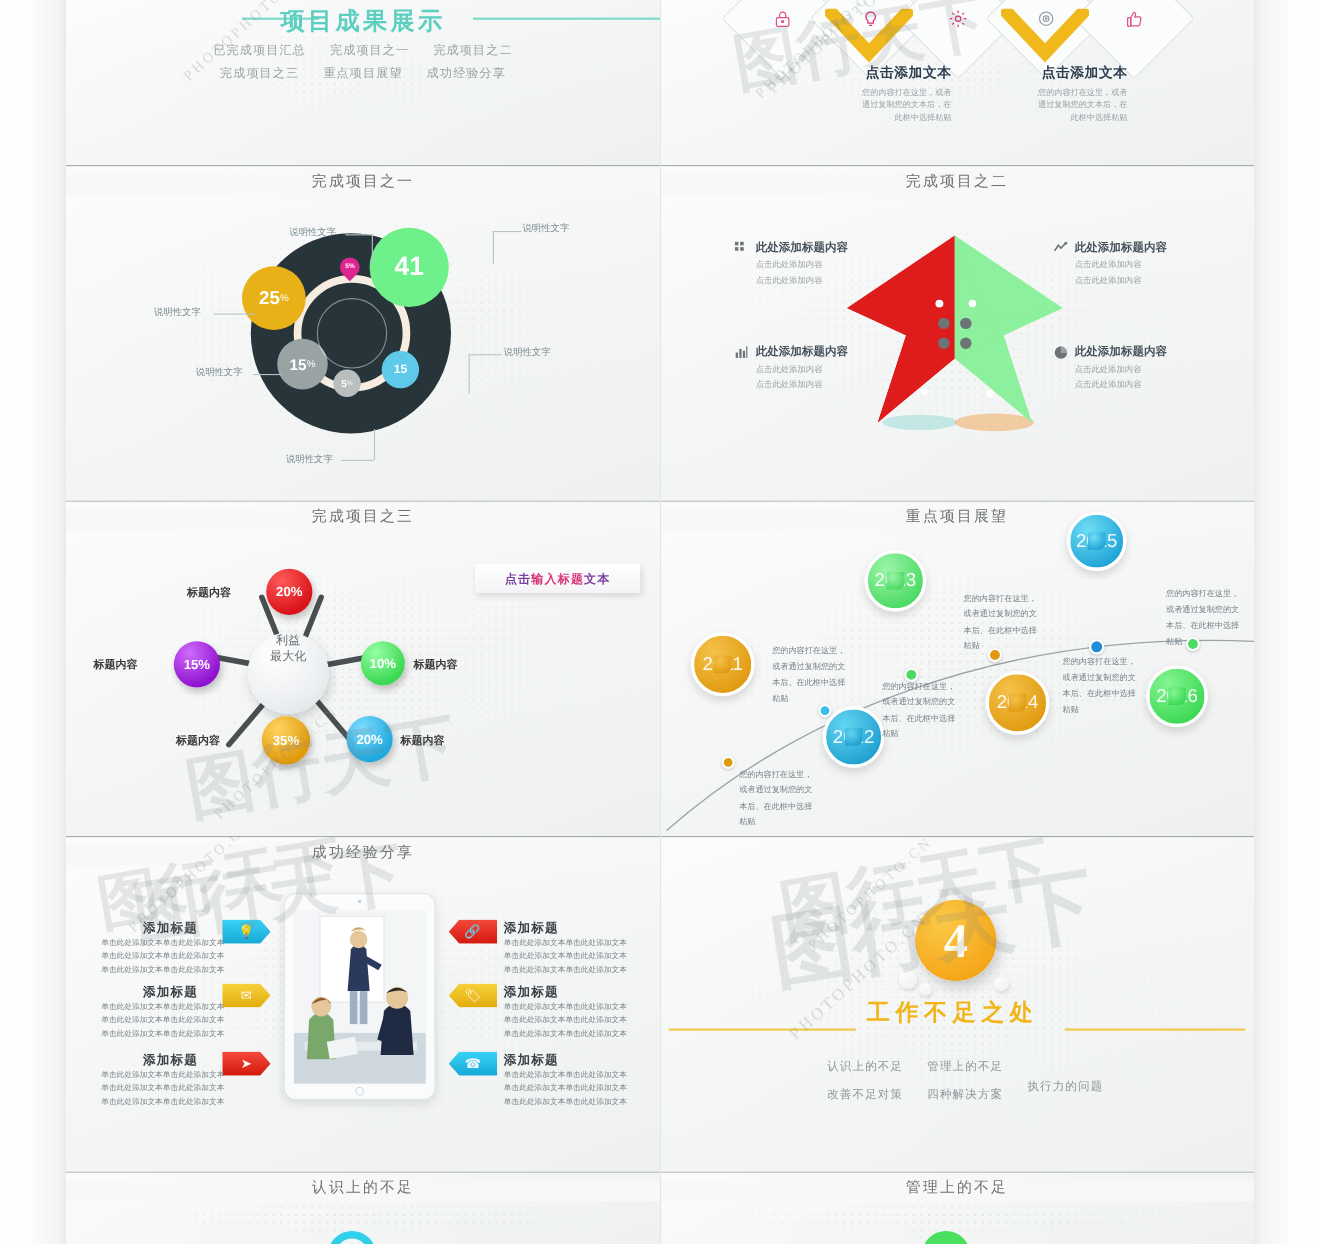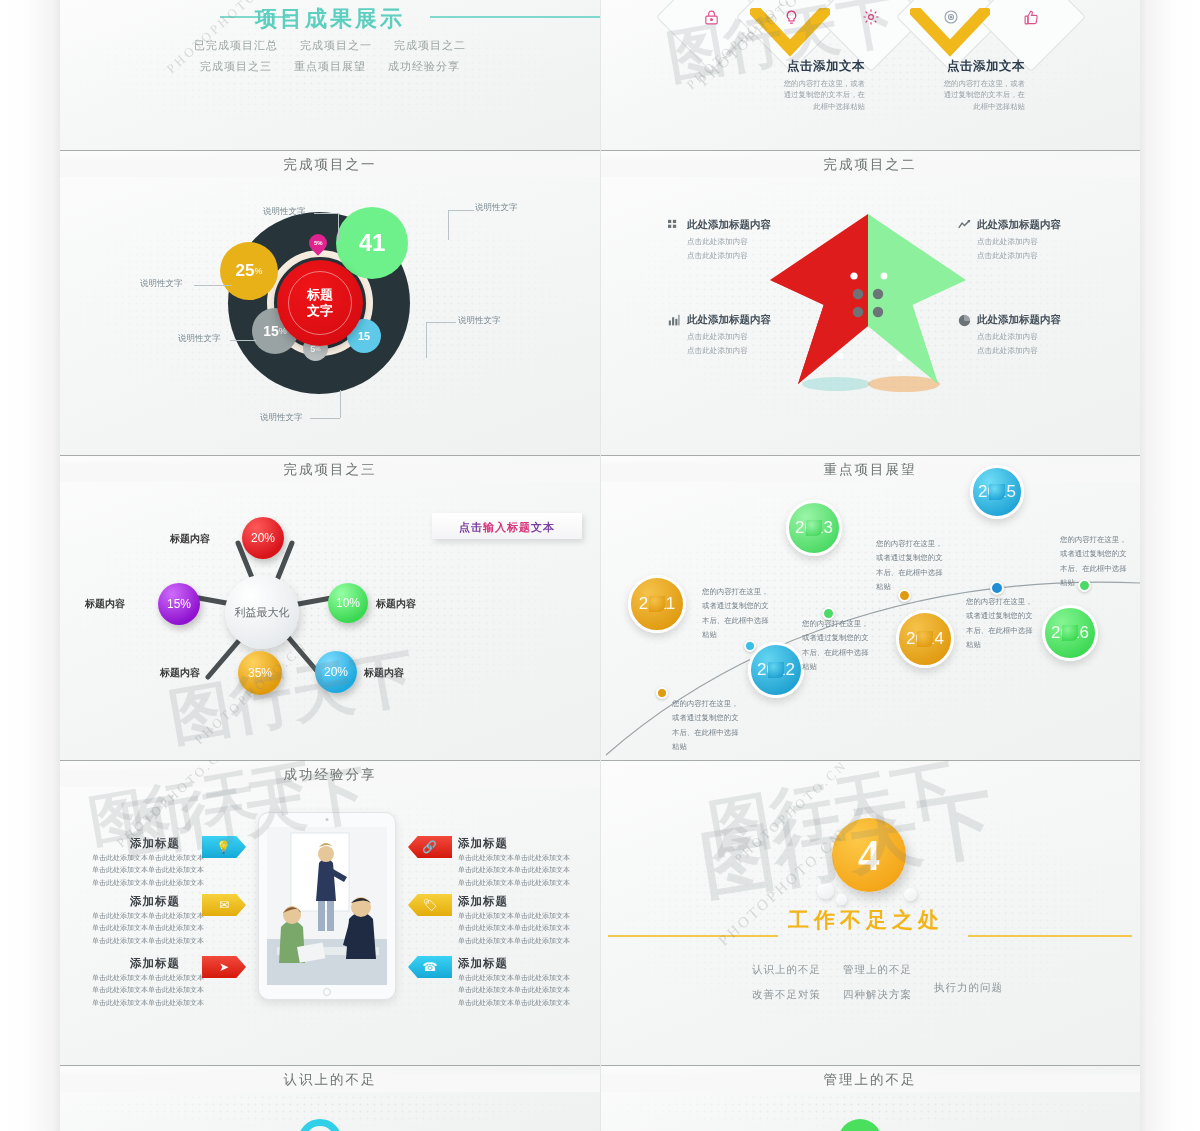--- a/index.html
+++ b/index.html
@@ -92,25 +92,25 @@
 
   
   .star-item{position:absolute;width:180px;}
   .star-item .hd{display:flex;align-items:center;gap:6px;}
   .star-item .hd .t{font-size:10.5px;font-weight:700;color:#46525c;}
   .star-item .sub{font-size:7.6px;color:#9aa2a8;line-height:1.85;margin-top:3px;font-family:Liberation Mono, monospace;}
   .star-item.r{text-align:left;}
 
   
   .node{position:absolute;border-radius:50%;display:flex;align-items:center;justify-content:center;
-        color:#fff;font-size:12px;font-weight:400;box-shadow:2px 4px 7px rgba(0,0,0,.22);}
+        color:#fff;font-size:12px;font-weight:700;box-shadow:2px 4px 7px rgba(0,0,0,.22);}
   .nlabel{position:absolute;font-size:10px;font-weight:700;color:#3b3b3b;white-space:nowrap;}
   .hub{position:absolute;border-radius:50%;background:radial-gradient(circle at 35% 28%,#ffffff,#e9ecef 70%,#d9dee1);
-       box-shadow:2px 5px 10px rgba(0,0,0,.16);display:flex;flex-direction:row;
-       align-items:center;justify-content:center;color:#6a6f72;font-size:11px;line-height:1.35;
+       box-shadow:2px 5px 10px rgba(0,0,0,.16);display:flex;flex-direction:column;
+       align-items:center;justify-content:flex-start;color:#6a6f72;font-size:11px;line-height:1.35;
        font-family:"Liberation Serif",serif;}
   .ribbon{position:absolute;background:linear-gradient(180deg,#ffffff,#f4f4f6);
           box-shadow:2px 3px 6px rgba(0,0,0,.13);padding:4px 12px;}
   .ribbon b{font-size:11px;color:#7b3fa0;letter-spacing:1px;}
   .ribbon b i{color:#d6367b;font-style:normal;}
   .para{position:absolute;font-size:7.6px;color:#6f7a80;line-height:1.8;width:140px;}
 
   
   .balloon{position:absolute;border-radius:50%;display:flex;align-items:center;justify-content:center;
            color:rgba(255,255,255,.92);font-size:17px;font-weight:400;
@@ -275,24 +275,20 @@
         <span>15</span>
       </div>
       <div class="bub" style="left:243px;top:186px;width:25px;height:25px;background:#b9bfbf;font-size:9px">
         <span>5</span>
           <span class="pct" style="font-size:6px">%</span>
       </div>
       <div class="bub" style="left:249px;top:84px;width:18px;height:18px;background:#e0248f;font-size:6px;border-radius:50% 50% 50% 0;transform:rotate(-45deg)">
         <span style="transform:rotate(45deg)">5%</span>
       </div>
 
-      <div class="bub" style="left:217px;top:110px;width:86px;height:86px;background:radial-gradient(circle at 40% 32%,#f01418,#cf0a10);flex-direction:column;font-size:13px;line-height:1.25;box-shadow:0 3px 10px rgba(0,0,0,.25)">
-        <span>标题</span>
-        <span>文字</span>
-      </div>
       <div style="position:absolute;left:228px;top:121px;width:64px;height:64px;border:1px solid rgba(255,255,255,.45);border-radius:50%"></div>
 
       <div class="lead" style="left:203px;top:56px">说明性文字</div>
       <div class="lead" style="left:415px;top:52px">说明性文字</div>
       <div class="lead" style="left:80px;top:128px">说明性文字</div>
       <div class="lead" style="left:118px;top:183px">说明性文字</div>
       <div class="lead" style="left:398px;top:165px">说明性文字</div>
       <div class="lead" style="left:200px;top:262px">说明性文字</div>
 
       <div class="lead-line" style="left:254px;top:63px;width:24px"></div>

